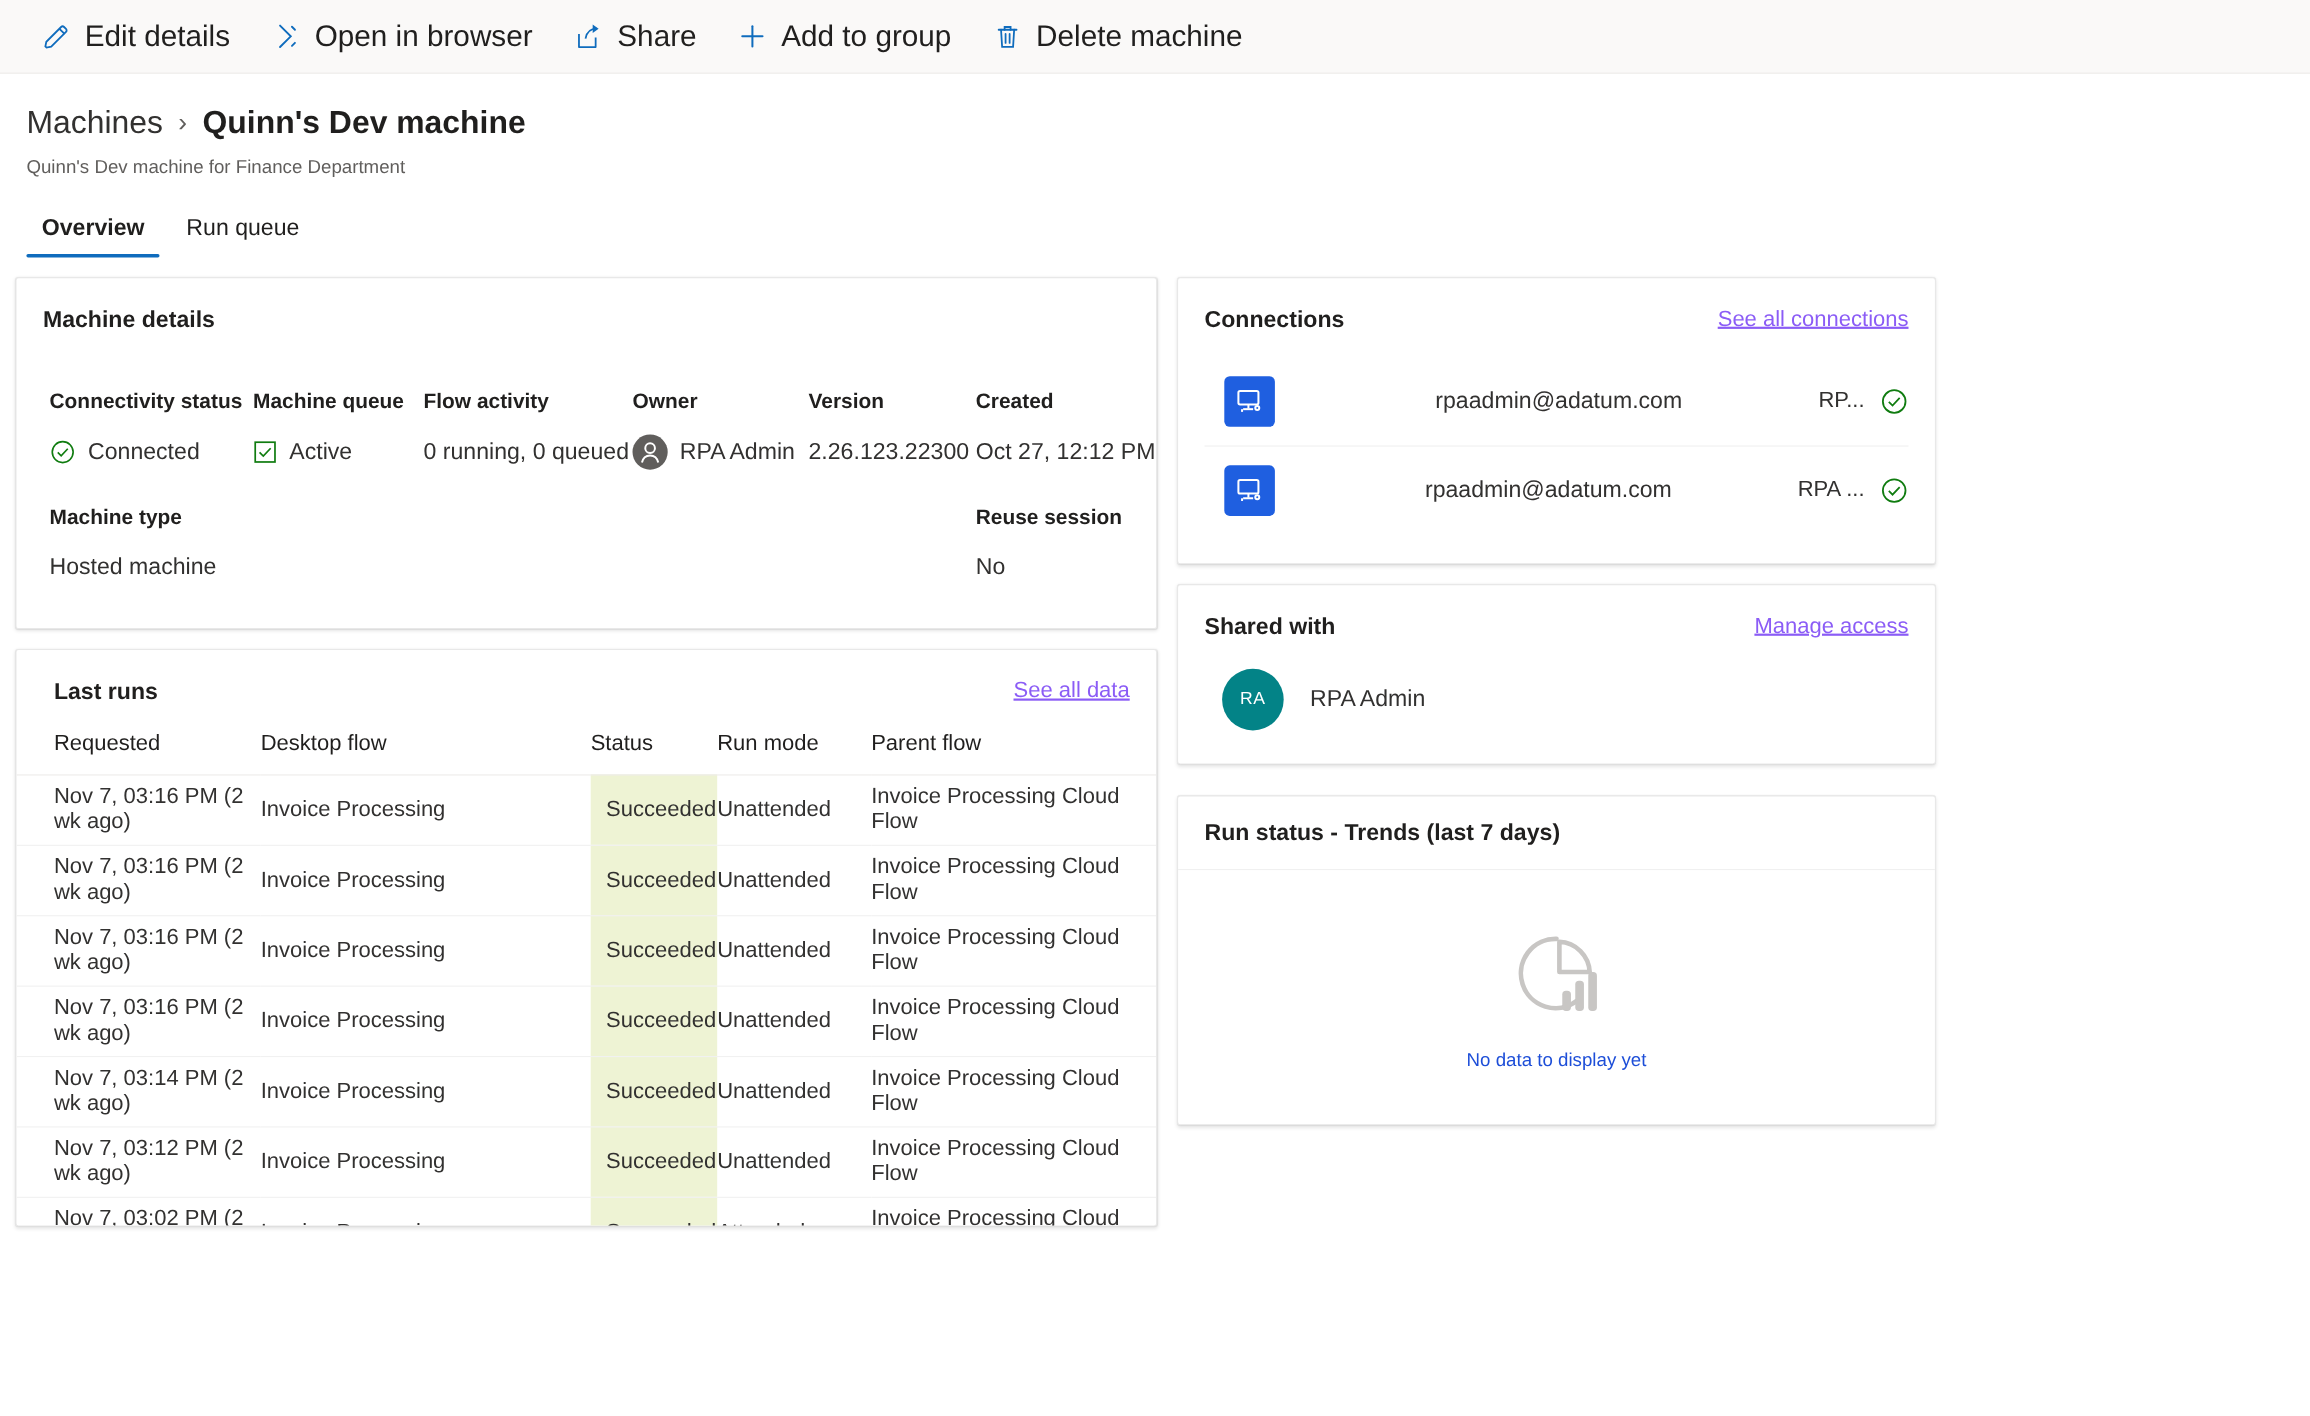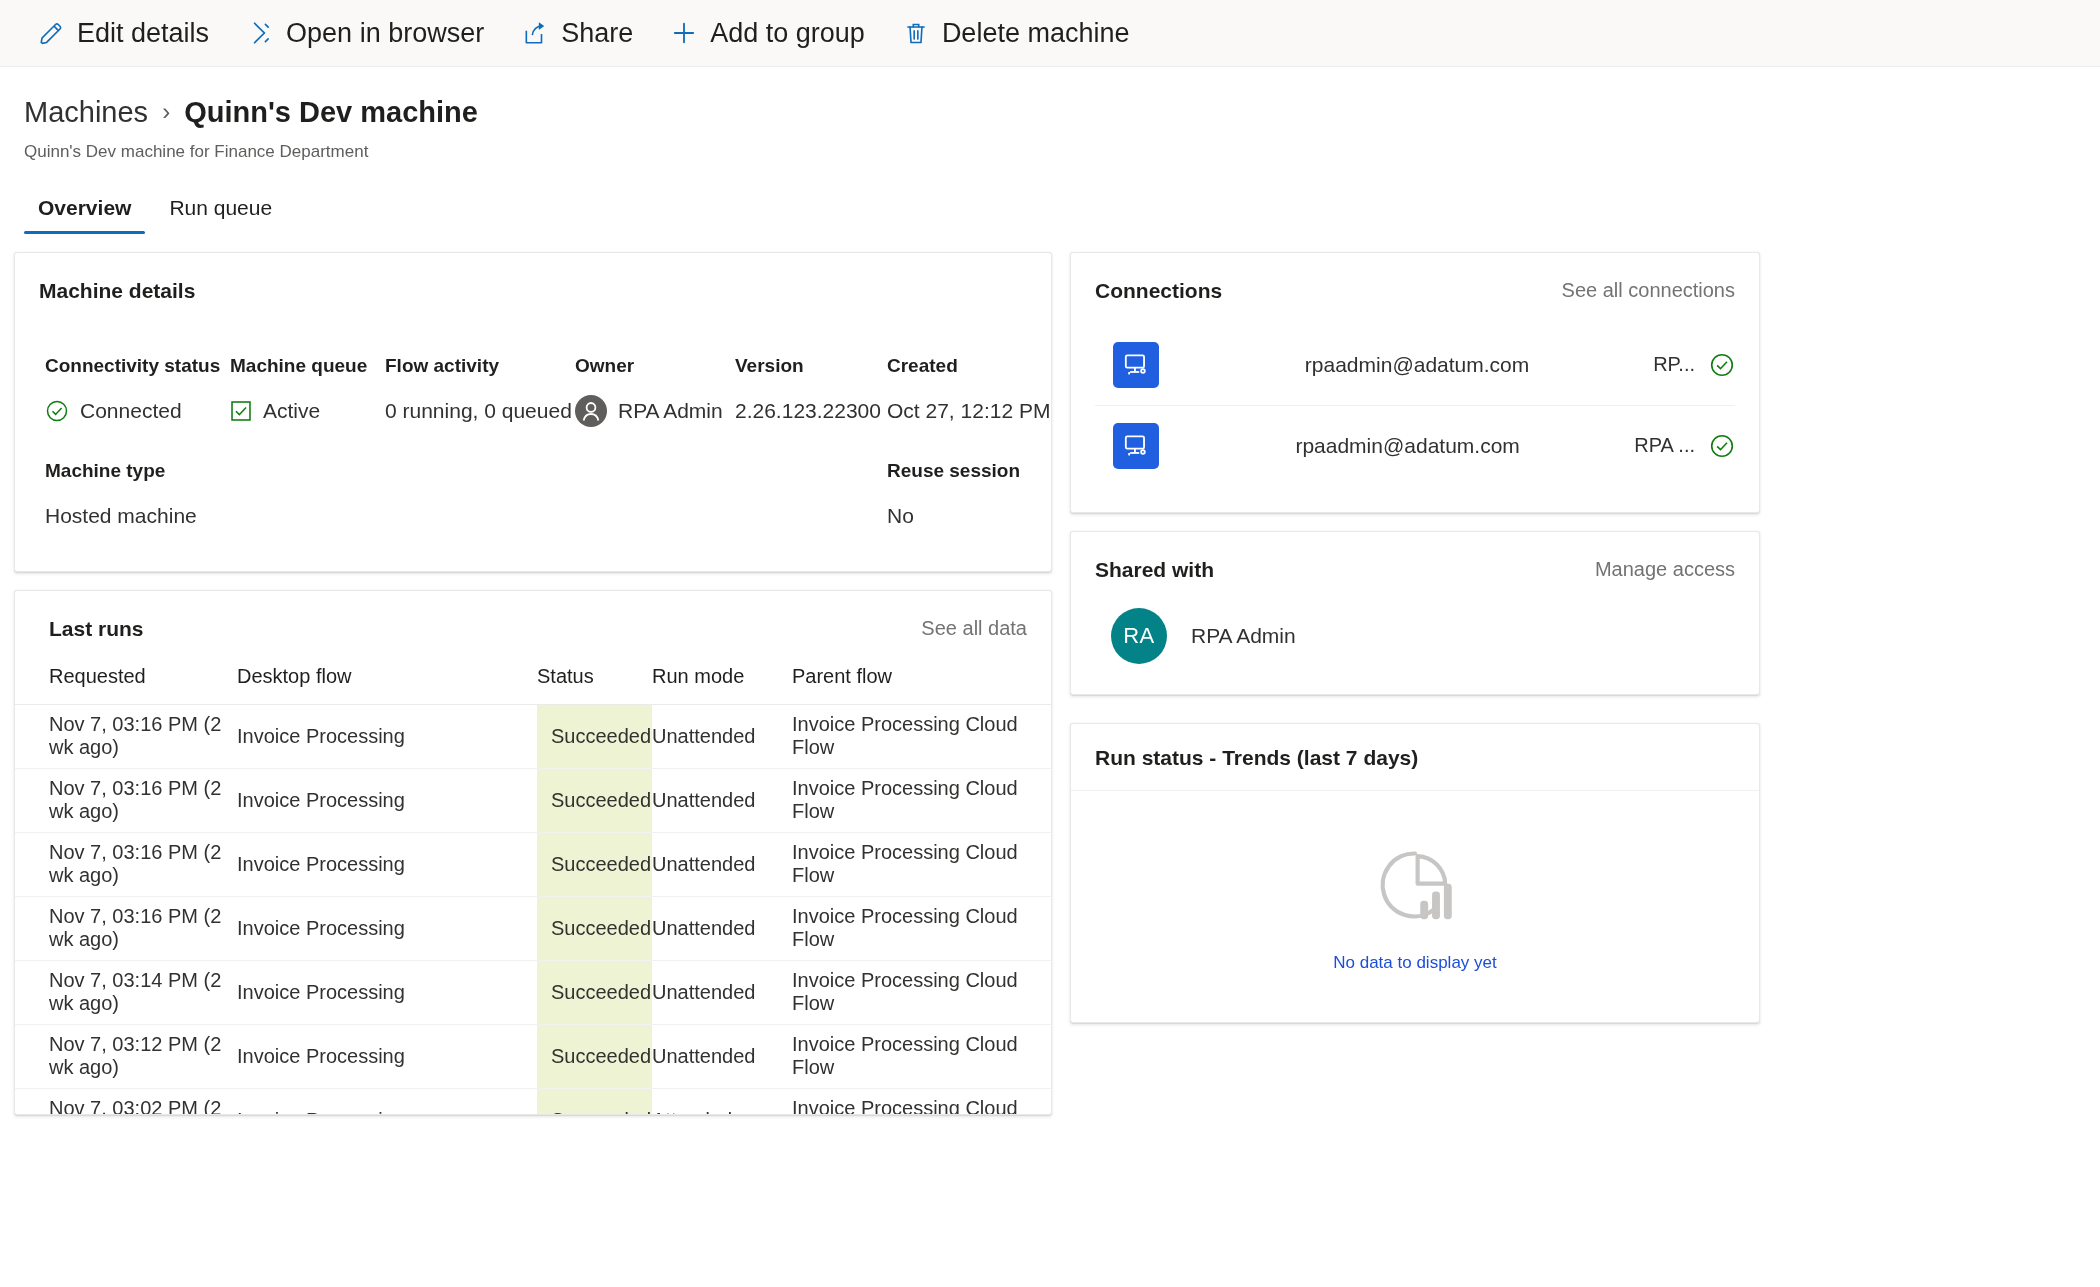--- a/index.html
+++ b/index.html
@@ -96,21 +96,22 @@
 
   .card-head {
     display: flex;
     align-items: center;
     justify-content: space-between;
     padding: 26px 24px 0 24px;
   }
   .card-title { font-size: 21px; font-weight: 700; color: #201f1e; }
   .card-link {
     font-size: 20px;
-    color: #737373;
+    color: #8b5cf6;
+    text-decoration: underline;
     cursor: pointer;
     white-space: nowrap;
   }
 
   
   .details-card { padding-bottom: 38px; }
   .details-grid {
     display: grid;
     grid-template-columns: 185px 155px 190px 160px 152px 1fr;
     row-gap: 10px;
@@ -206,21 +207,21 @@
     white-space: nowrap;
   }
 
   
   .shared-card { margin-top: 18px; }
   .shared-body { padding: 26px 24px 30px 24px; display: flex; align-items: center; }
   .avatar-teal {
     width: 56px; height: 56px; border-radius: 50%;
     background: #038387;
     color: #ffffff;
-    font-size: 22px;
+    font-size: 16px;
     display: flex; align-items: center; justify-content: center;
     flex: 0 0 56px;
     margin-left: 16px;
     letter-spacing: 0.5px;
   }
   .shared-name { font-size: 21px; color: #323130; margin-left: 24px; }
 
   
   .trends-card { margin-top: 28px; height: 300px; }
   .trends-head {

